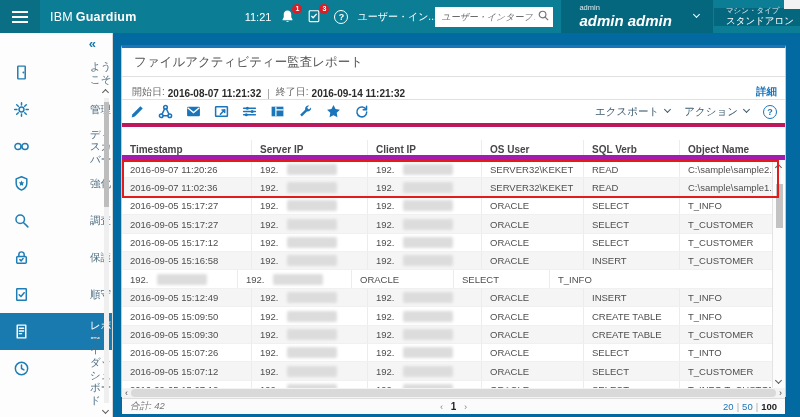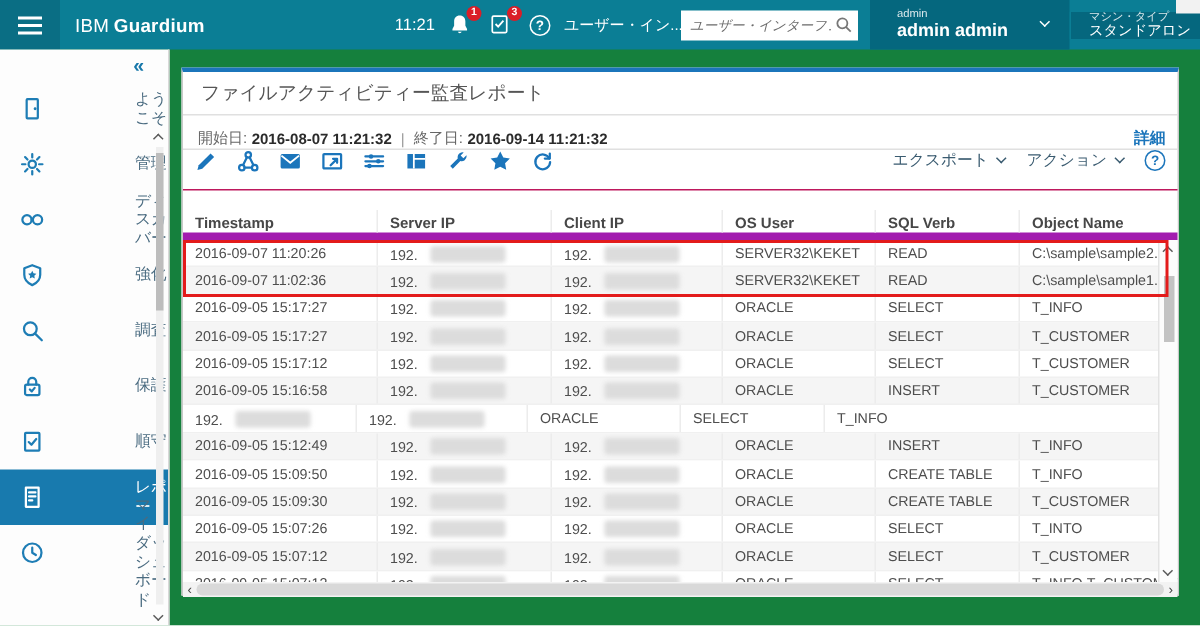--- a/index.html
+++ b/index.html
@@ -1,18 +1,18 @@
 <!DOCTYPE html>
 <html><head>
 <meta charset="utf-8">
 <style>
   * { margin:0; padding:0; box-sizing:border-box; }
   html,body { width:800px; height:417px; overflow:hidden; background:#fff;
     font-family:"Liberation Sans","DejaVu Sans",sans-serif; }
-  .screen { position:relative; width:800px; height:417px; background:#15803d; }
+  .screen { position:relative; width:800px; height:417px; background:#0369a1; }
 
   
   .topbar { position:absolute; left:0; top:0; width:800px; height:33px;
     background:#0B7E95; display:flex; align-items:center; color:#fff; }
   .hamburger { width:40px; height:33px; background:#0A6E84; display:flex;
     flex-direction:column; justify-content:center; align-items:center; gap:3px; cursor:pointer; }
   .hamburger i { display:block; width:16px; height:2px; background:#fff; }
   .brand { margin-left:10px; font-size:12.5px; letter-spacing:.2px; white-space:nowrap; }
   .brand .prod { font-weight:bold; margin-left:3px; }
   .top-right { position:absolute; right:0; top:0; height:33px; display:flex; align-items:center; }
@@ -32,21 +32,21 @@
   .searchbox { position:relative; margin-right:8px; }
   .searchbox input { width:118px; height:20px; border:none; font-size:9px; font-style:italic;
     padding:0 18px 0 6px; color:#333; outline:none; background:#fff;
     font-family:"Liberation Sans","DejaVu Sans",sans-serif; }
   .searchbox input::placeholder { color:#6b6b6b; font-style:italic; }
   .searchbox svg { position:absolute; right:3px; top:3px; }
   .user-block { background:#05677E; height:33px; display:flex; align-items:center;
     padding:0 14px 0 18px; cursor:pointer; min-width:130px; }
   .two-line { display:flex; flex-direction:column; line-height:1.15; }
   .tiny { font-size:7.5px; opacity:.85; }
-  .uname { font-size:12px; font-weight:bold; }
+  .uname { font-size:15px; font-weight:bold;font-style:italic; }
   .user-block .chev { margin-left:22px; }
   .machine-block { background:#05677E; height:18px; display:flex; flex-direction:column;
     justify-content:center; line-height:1.2; padding:0 6px 0 12px; border-left:1px solid #0B7E95;
     min-width:75px; }
   .mval { font-size:9.5px; }
   .corner-notch { position:absolute; right:0; top:0; width:16px; height:9px; background:#f2f2f2; }
 
   
   .sidebar { position:absolute; left:0; top:33px; width:113px; height:384px; background:#fdfdfd;
     border-right:1px solid #d8d8d8; overflow:hidden; }
@@ -73,21 +73,21 @@
     border:1px solid #c9c9c9; border-top:3px solid #1B75BB; }
   .title-row { height:29px; border-bottom:1px solid #e0e0e0; display:flex; align-items:center;
     padding-left:12px; }
   .title-row h1 { font-size:12.5px; font-weight:normal; color:#565656; }
   .date-row { position:relative; height:23px; border-bottom:1px solid #e0e0e0; display:flex;
     align-items:flex-end; padding-left:10px; font-size:10px; color:#666; }
   .date-row b { color:#2b2b2b; margin-left:3px;margin-top:22px; }
   .date-row .sep { margin:0 6px; color:#999; }
   .details { position:absolute; right:8px; color:#1B75BB; font-size:10.5px; font-weight:bold;
     text-decoration:none; cursor:pointer;padding-left:29px; }
-  .toolbar { height:27px; border-bottom:1px solid #be185d; display:flex; align-items:flex-start;
+  .toolbar { height:27px; border-bottom:4px solid #be185d; display:flex; align-items:center;
     padding:0 8px; }
   .tool-icons { display:flex; align-items:center; gap:13px; }
   .tbtn { width:15px; height:15px; color:#1B75BB; cursor:pointer; }
   .tbtn svg { display:block; }
   .tool-right { margin-left:auto; display:flex; align-items:center; gap:14px; font-size:10.5px;
     color:#3A5B70; }
   .menu-lbl { display:flex; align-items:center; cursor:pointer; }
   .help-blue { width:14px; height:14px; border:1.3px solid #1B75BB; color:#1B75BB; border-radius:50%;
     font-size:9px; font-weight:bold; display:flex; align-items:center; justify-content:center; cursor:pointer; }
 
@@ -465,14 +465,26 @@
       </div>
       <div class="hl-box"></div>
     </div>
 
     <div class="hscroll">
       <span class="harr">‹</span>
       <span class="hthumb"></span>
       <span class="harr">›</span>
     </div>
 
+    <div class="pfooter">
+      <span class="total">
+        <span>合計:</span>
+        <span>42</span>
+      </span>
+      <span class="pager">
+        <span>‹</span>
+        <b>1</b>
+        <span>›</span>
+      </span>
+      <span class="sizes" id="sizes"><a>20</a><span class="sep">|</span><a>50</a><span class="sep">|</span><a class="active-size">100</a></span>
+    </div>
   </main>
 </div>
 
 </body></html>

